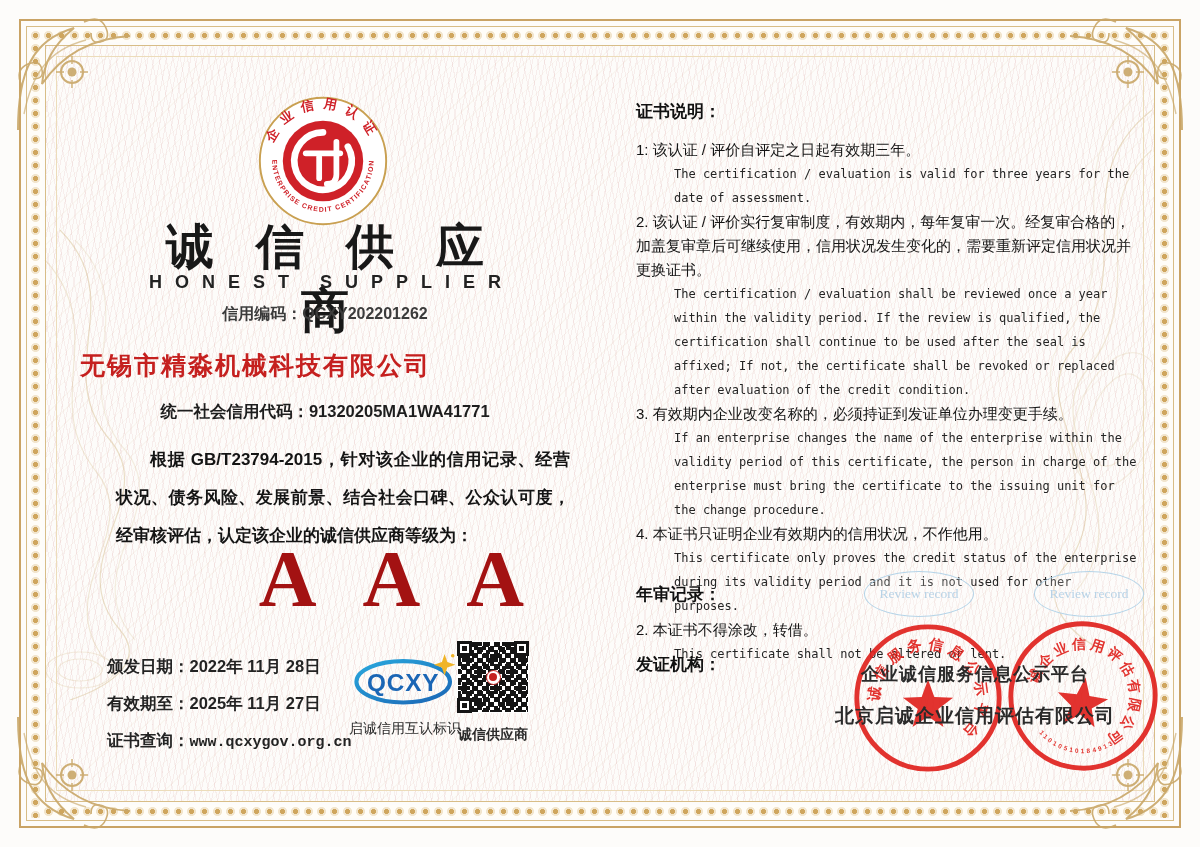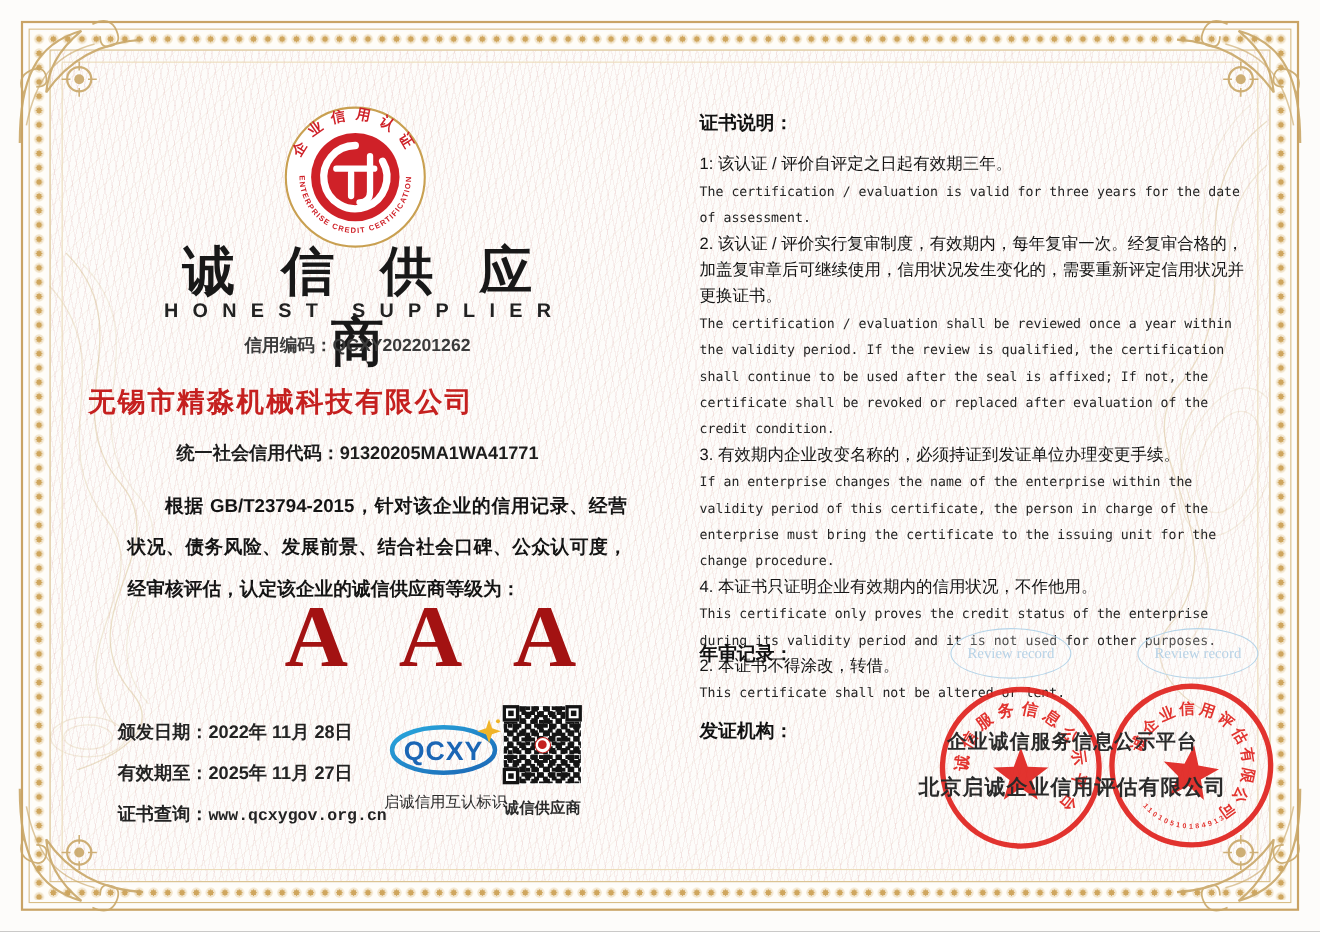--- a/index.html
+++ b/index.html
@@ -63,21 +63,21 @@
   .finder::after{content:"";position:absolute;inset:2px;background:#141414;}
   .finder.tl{top:0;left:0}.finder.tr{top:0;right:0}.finder.bl{bottom:0;left:0}
   .qr-badge{position:absolute;left:50%;top:50%;width:15px;height:15px;margin:-7.5px 0 0 -7.5px;
       border-radius:50%;background:#fff;border:1.5px solid #c5201f;box-sizing:border-box;}
   .qr-badge::after{content:"";position:absolute;inset:2.5px;border-radius:50%;background:#c5201f;}
   .qr-label{margin-top:13px;font-size:14px;font-weight:bold;color:#2b2b2b;}
   
   .right-col{position:absolute;left:636px;top:100px;width:505px;}
   .r-heading{font-size:17px;font-weight:bold;color:#111;margin:0 0 14px 0;line-height:24px;}
   .zh{font-size:15px;color:#141414;line-height:24px;font-weight:500;}
-  .en{font-family:"DejaVu Sans Mono","Liberation Mono",monospace;font-size:12px;color:#242424;line-height:24px;}
+  .en{font-family:"DejaVu Sans Mono","Liberation Mono",monospace;font-size:12px;color:#242424;line-height:24px;margin-left:38px;}
   .annual-heading{position:absolute;left:636px;top:583px;font-size:17px;font-weight:bold;color:#111;}
   .oval{position:absolute;width:108px;height:44px;border:1px solid #b5d4e8;border-radius:50%;
         display:flex;align-items:center;justify-content:center;color:#b7d2e6;
         font-family:"Liberation Serif","DejaVu Serif",serif;font-size:13.5px;background:rgba(255,255,255,.2);}
   .oval.o1{left:864px;top:571px;}
   .oval.o2{left:1034px;top:571px;}
   .issuer-heading{position:absolute;left:636px;top:653px;font-size:17px;font-weight:bold;color:#111;}
   .seal{position:absolute;opacity:.92;}
   .seal.s1{left:850px;top:620px;width:156px;height:156px;}
   .seal.s2{left:1004px;top:617px;width:158px;height:158px;transform:rotate(8deg);}

